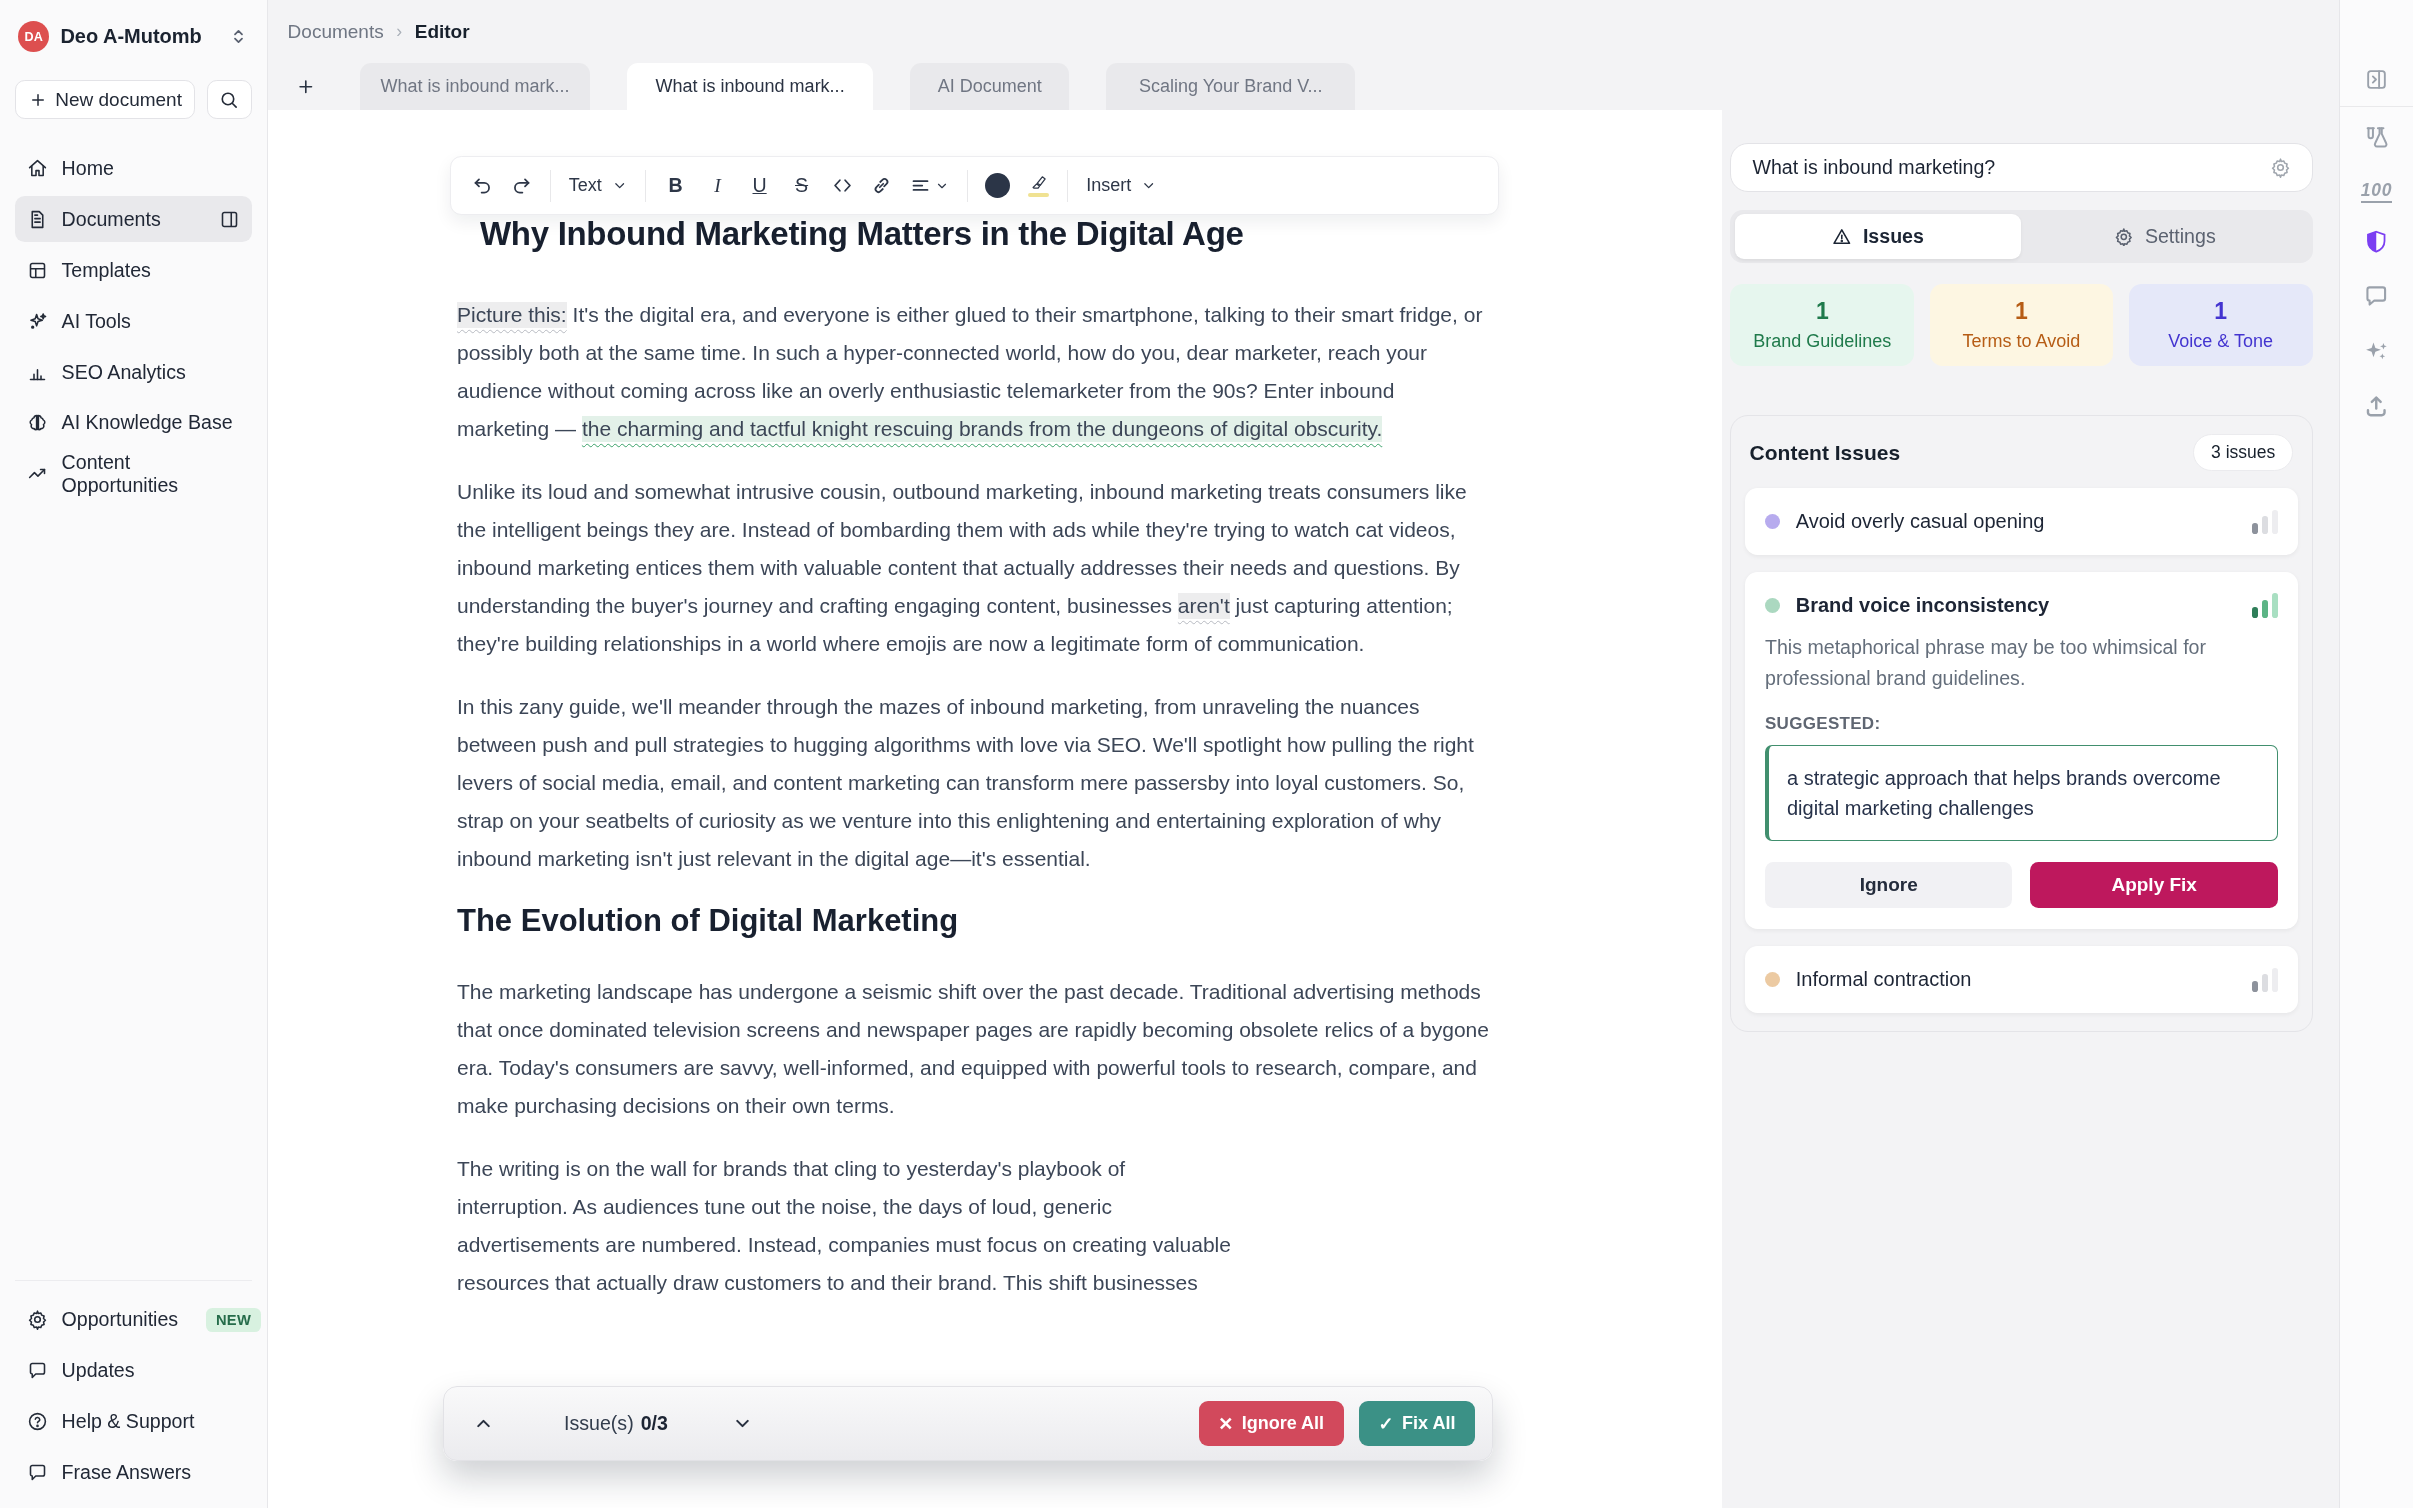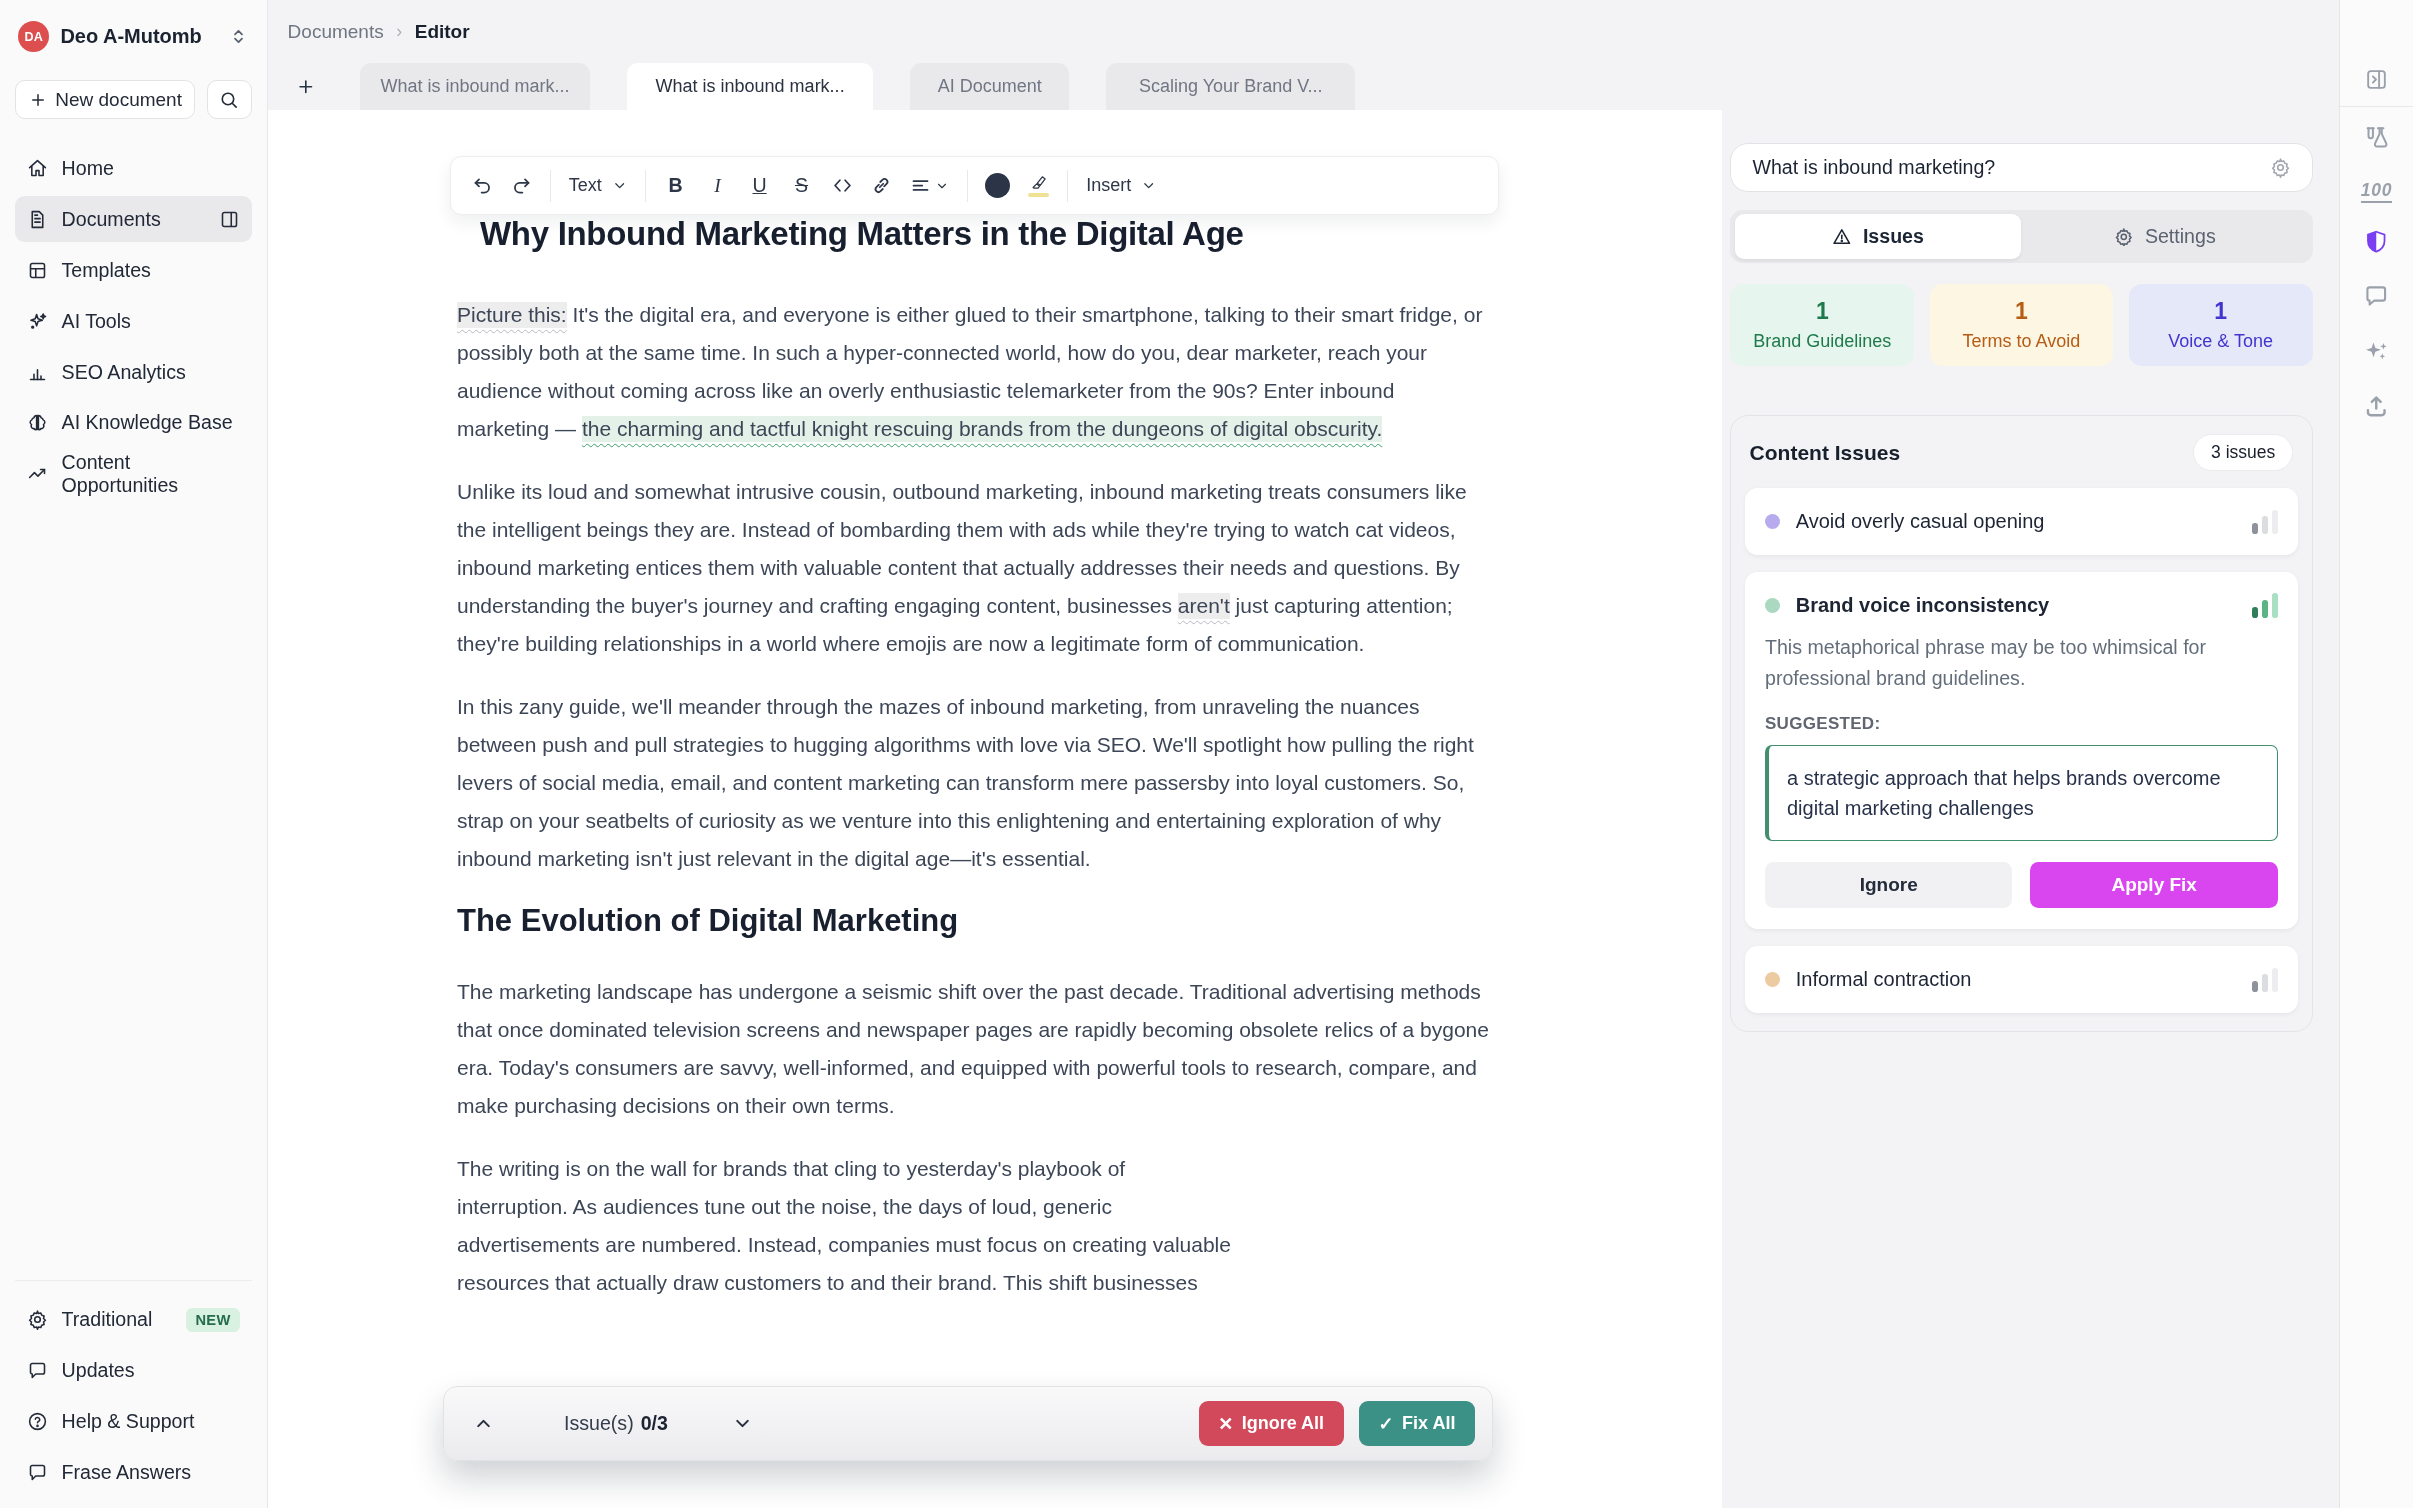--- a/index.html
+++ b/index.html
@@ -180,21 +180,21 @@
     margin-top:11.2px; border:1.4px solid #418f6e; border-left-width:4.9px; border-radius:7px;
     padding:17px 18px; font-size:20px; line-height:30px; color:#27324a; background:#fff;
   }
   .card-actions { display:flex; gap:18px; margin-top:21px; }
   .btn-ignore {
     flex:1; height:46px; background:#f1f1f4; border:none; border-radius:8.4px;
     font-size:19px; font-weight:600; color:#242c3c; cursor:pointer;
     display:flex; align-items:center; justify-content:center;
   }
   .btn-apply {
-    flex:1; height:46px; background:#d946ef; border:none; border-radius:8.4px;
+    flex:1; height:46px; background:#be185d; border:none; border-radius:8.4px;
     font-size:19px; font-weight:600; color:#fff; cursor:pointer;
     display:flex; align-items:center; justify-content:center;
   }
 
   
   .rail {
     width:74px; flex:none; background:#fbfbfc; border-left:0.7px solid #e6e6e9;
     display:flex; flex-direction:column; align-items:center;
   }
   .rail-top { padding:67px 0 14px; width:100%; display:flex; justify-content:center; border-bottom:0.7px solid #e9e9eb; }
@@ -316,21 +316,21 @@
   <div class="nav-spacer"></div>
 
   <nav class="nav nav-bottom">
     <div class="nav-item">
       <span class="nico">
           <svg width="21" height="21" viewBox="0 0 24 24" fill="none" stroke="currentColor" stroke-width="1.8" stroke-linecap="round" stroke-linejoin="round">
             <circle cx="12" cy="12" r="3.2"></circle>
             <path d="M12 2.5l1 2.6 2.8-.6 1 2.5 2.7 1-.6 2.8 2.1 2-2.1 2 .6 2.8-2.7 1-1 2.5-2.8-.6-1 2.6-1-2.6-2.8.6-1-2.5-2.7-1 .6-2.8-2.1-2 2.1-2-.6-2.8 2.7-1 1-2.5 2.8.6z"></path>
           </svg>
         </span>
-      <span>Traditional</span>
+      <span>Opportunities</span>
       <span class="grow"></span>
       <span class="badge-new">NEW</span>
     </div>
     <div class="nav-item">
       <span class="nico">
           <svg width="21" height="21" viewBox="0 0 24 24" fill="none" stroke="currentColor" stroke-width="1.8" stroke-linecap="round" stroke-linejoin="round">
             <path d="M4 6a2 2 0 0 1 2-2h12a2 2 0 0 1 2 2v8a2 2 0 0 1-2 2h-8l-4 4v-4H6a2 2 0 0 1-2-2z"></path>
           </svg>
         </span>
       <span>Updates</span>

